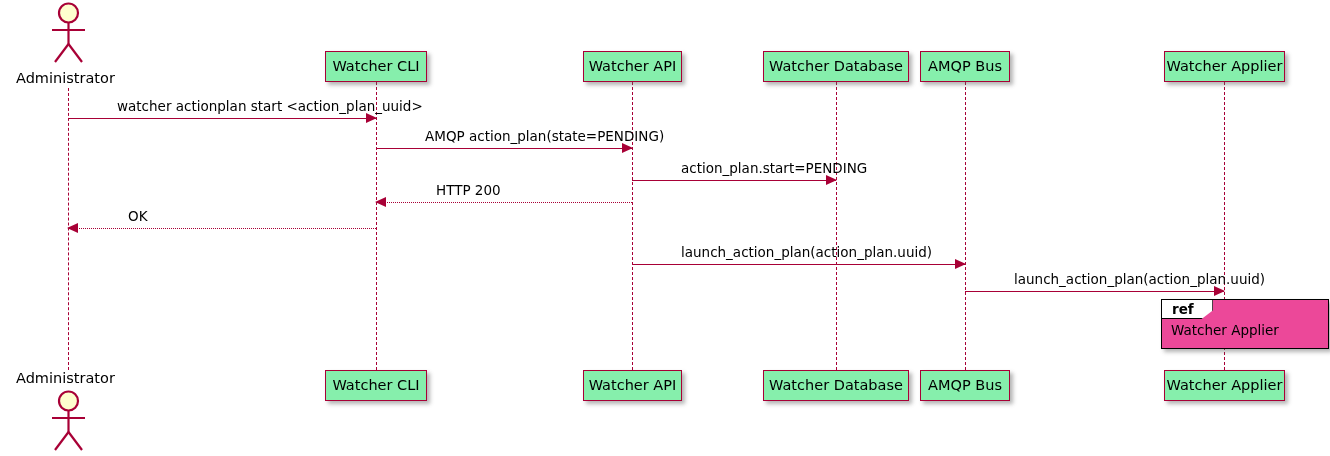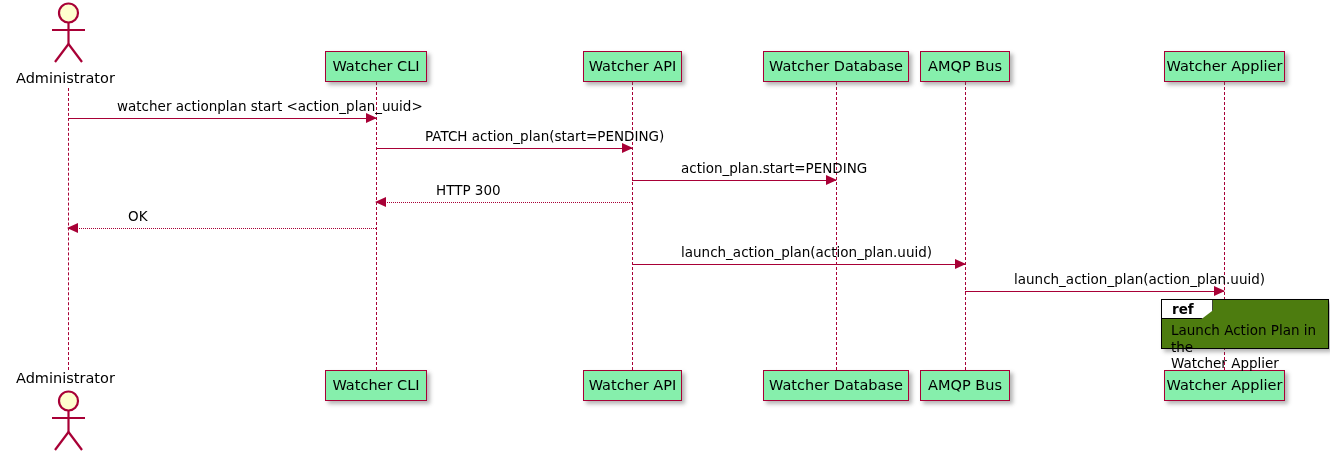--- a/index.html
+++ b/index.html
@@ -51,21 +51,21 @@
   }
   .msg .label{
     position:absolute;bottom:4px;font-size:13.5px;color:#000;white-space:nowrap;margin-left:40px;
   }
   .msg.right .label{left:9px;}
   .msg.left  .label{left:20px;}
 
   
   .reffrag{
     position:absolute;box-sizing:border-box;
-    background:#4d7c0f;border:1.6px solid #000;
+    background:#ec4899;border:1.6px solid #000;
     box-shadow:3px 3px 4px rgba(90,90,90,0.45);
     z-index:8;
   }
   .ref-tab{
     position:absolute;left:0;top:0;box-sizing:border-box;
     background:#FFFFFF;color:#000;
     font-size:13.5px;font-weight:bold;
     padding:1px 18px 1px 10px;
     border-right:1.6px solid #000;border-bottom:1.6px solid #000;
     clip-path:polygon(0 0,100% 0,100% 55%,78% 100%,0 100%);
@@ -123,33 +123,33 @@
 
   <div class="msg solid right" style="left:59px;top:118px;width:308px;">
     <div class="line"></div>
     <div class="head"></div>
     <div class="label">watcher actionplan start &lt;action_plan_uuid&gt;</div>
   </div>
 
   <div class="msg solid right" style="left:367px;top:148px;width:256px;">
     <div class="line"></div>
     <div class="head"></div>
-    <div class="label">PATCH action_plan(start=PENDING)</div>
+    <div class="label">AMQP action_plan(state=PENDING)</div>
   </div>
 
   <div class="msg solid right" style="left:623px;top:180px;width:204px;">
     <div class="line"></div>
     <div class="head"></div>
     <div class="label">action_plan.start=PENDING</div>
   </div>
 
   <div class="msg dotted left" style="left:367px;top:202px;width:256px;">
     <div class="line"></div>
     <div class="head"></div>
-    <div class="label">HTTP 300</div>
+    <div class="label">HTTP 200</div>
   </div>
 
   <div class="msg dotted left" style="left:59px;top:228px;width:308px;">
     <div class="line"></div>
     <div class="head"></div>
     <div class="label">OK</div>
   </div>
 
   <div class="msg solid right" style="left:623px;top:264px;width:333px;">
     <div class="line"></div>
@@ -159,18 +159,17 @@
 
   <div class="msg solid right" style="left:956px;top:291px;width:259px;">
     <div class="line"></div>
     <div class="head"></div>
     <div class="label">launch_action_plan(action_plan.uuid)</div>
   </div>
 
   <div class="reffrag" style="left:1152px;top:299px;width:168px;height:50px;">
     <div class="ref-tab">ref</div>
     <div class="ref-body" style="top:22px;">
-      <div>Launch Action Plan in the</div>
       <div>Watcher Applier</div>
     </div>
   </div>
 
 </div>
 
 </body></html>

